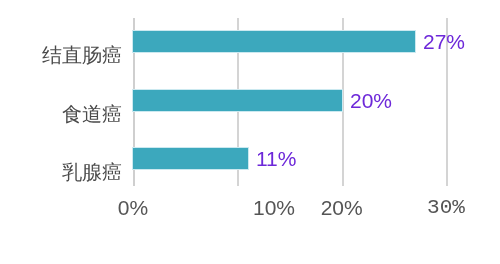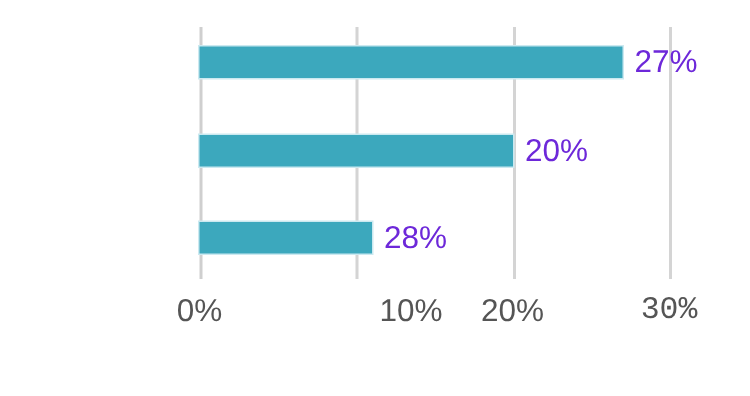--- a/index.html
+++ b/index.html
@@ -102,41 +102,46 @@
     font-size: 21px;
     color: #555555;
     white-space: nowrap;
   }
 </style>
 </head>
 <body>
 
 <div id="chart-root">
 
+  <div class="cat-labels-col">
+    <div class="cat-label" style="top:24px;">结直肠癌</div>
+    <div class="cat-label" style="top:83px;">食道癌</div>
+    <div class="cat-label" style="top:141px;">乳腺癌</div>
+  </div>
 
   <div class="plot-area">
 
     <div class="axis-line" style="left:0px;"></div>
     <div class="gridline" style="left:104.3px;"></div>
     <div class="gridline" style="left:208.7px;"></div>
     <div class="gridline" style="left:313px;"></div>
 
     <div class="bar-row" style="top:13px; width:313px;">
       <div class="bar" style="width:281.7px;"></div>
       <div class="bar-label" style="left:290px;">27%</div>
     </div>
 
     <div class="bar-row" style="top:72px; width:313px;">
       <div class="bar" style="width:208.7px;"></div>
       <div class="bar-label" style="left:217px;">20%</div>
     </div>
 
     <div class="bar-row" style="top:130px; width:313px;">
       <div class="bar" style="width:114.8px;"></div>
-      <div class="bar-label" style="left:123px;">28%</div>
+      <div class="bar-label" style="left:123px;">11%</div>
     </div>
 
   </div>
 
   <div class="tick-labels">
     <div class="tick-label" style="left:0px;">0%</div>
     <div class="tick-label" style="left:101px;margin-left:40px;">10%</div>
     <div class="tick-label" style="left:208.7px;">20%</div>
     <div class="tick-label" style="left:313px;font-family:Liberation Mono, monospace;">30%</div>
   </div>

